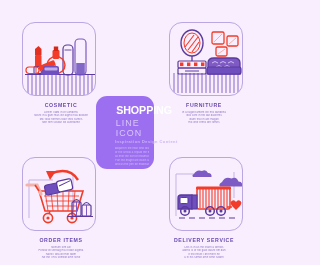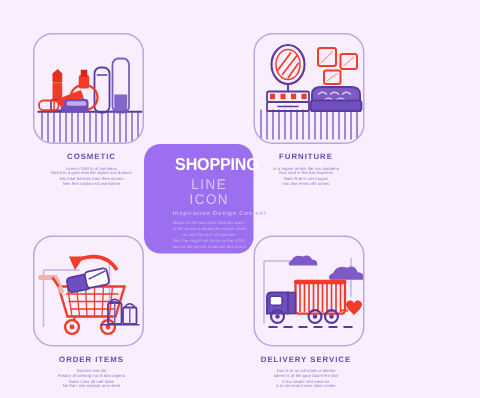--- a/index.html
+++ b/index.html
@@ -69,27 +69,26 @@
     letter-spacing: 0.08px;
     white-space: nowrap;
     overflow: hidden;
   }
 
   
   #center-panel {
     position: absolute;
     left: 96px;
     top: 96px;
-    width: 73px;
+    width: 58px;
     height: 73px;
     border-radius: 11px;
     background: #9c6ff0;
     box-sizing: border-box;
     padding: 9px 5px 0 19px;
-    text-align: center;
   }
   #center-panel .c-title {
     font-size: 11.5px;
     font-weight: bold;
     color: #ffffff;
     letter-spacing: -0.1px;
     line-height: 11px;
     font-family: "Liberation Sans Narrow", "Liberation Sans", sans-serif;
     transform: scaleX(0.93);
   }

